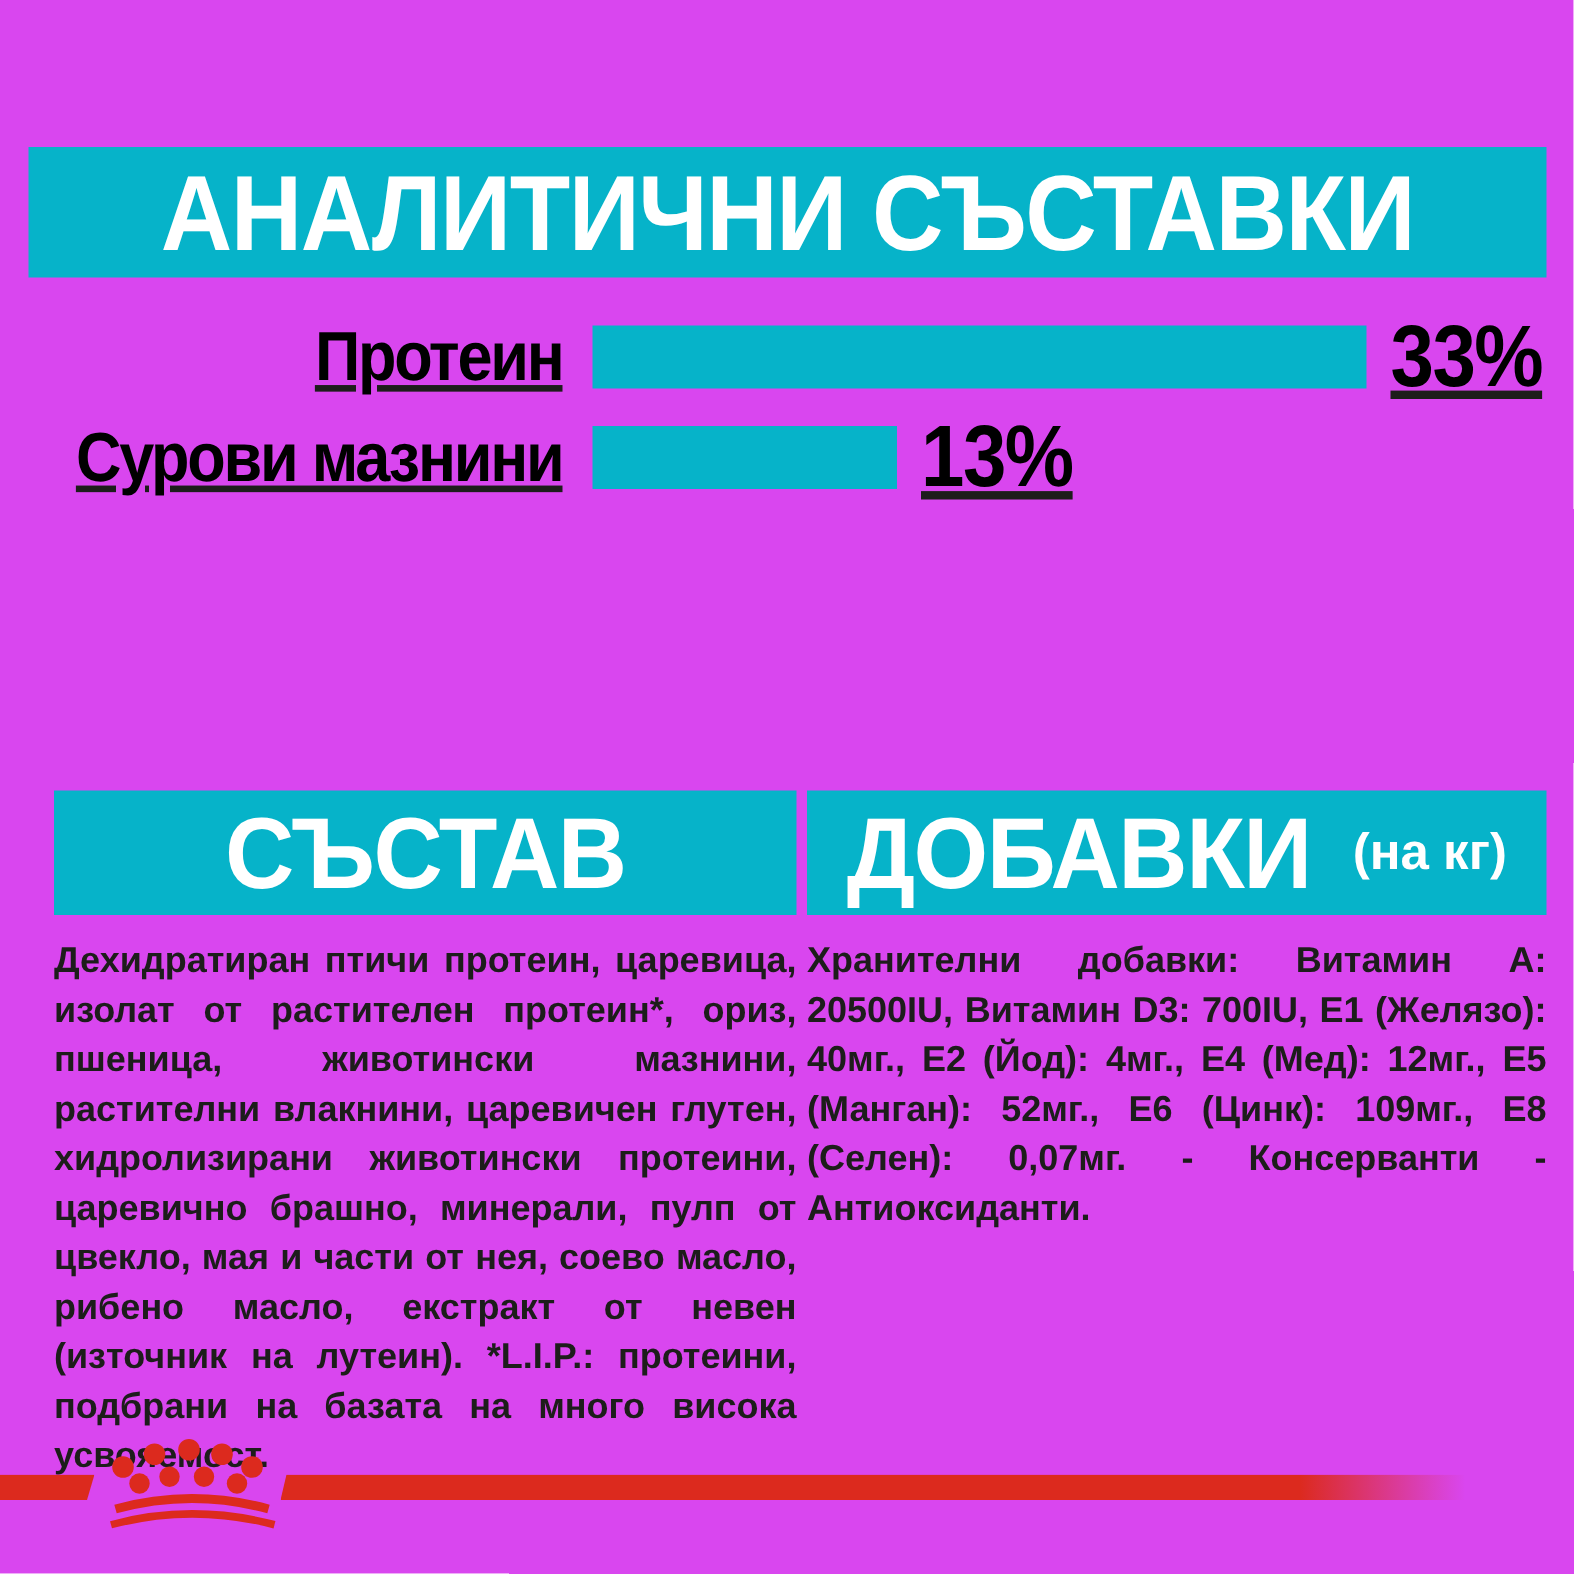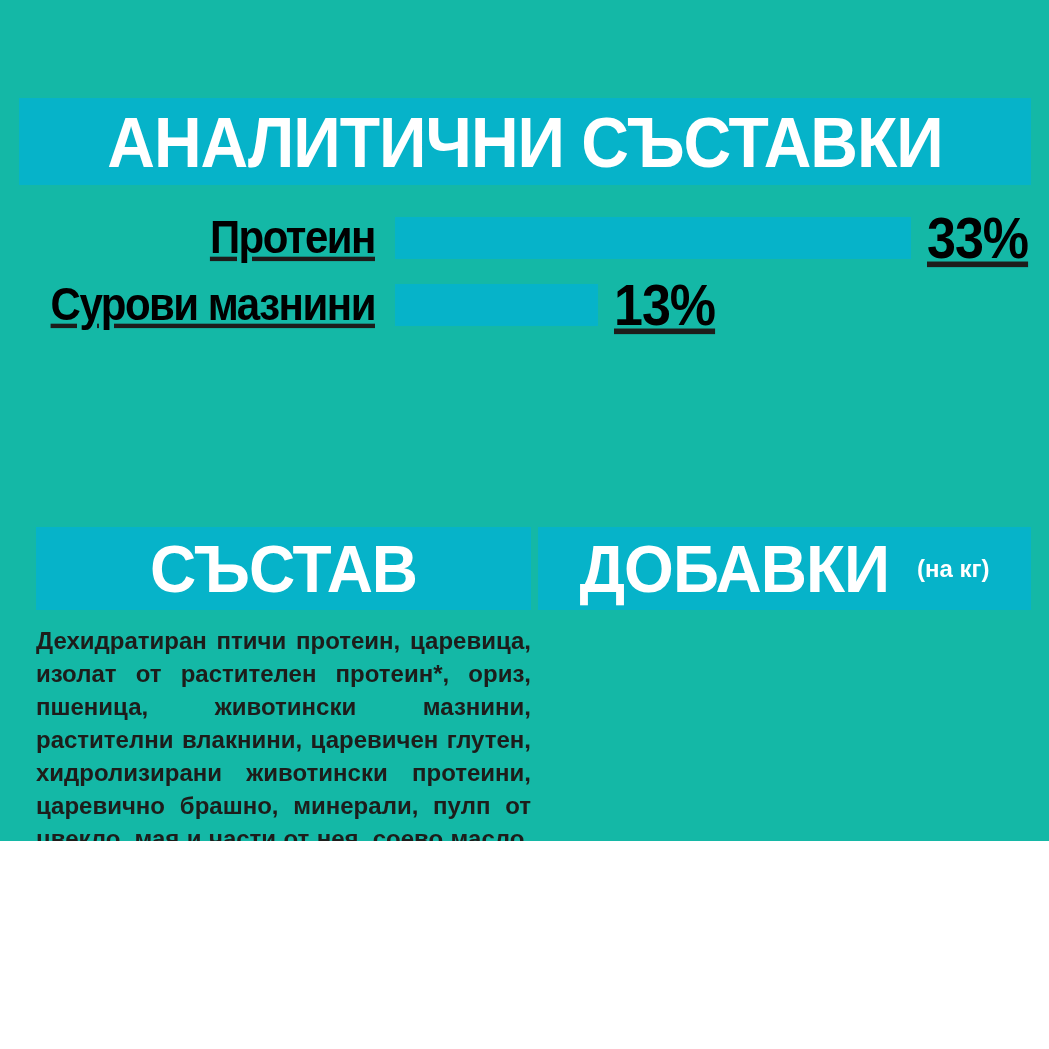--- a/index.html
+++ b/index.html
@@ -1,17 +1,17 @@
 <!DOCTYPE html>
 <html><head>
 <meta charset="utf-8">
 <style>
   html,body{margin:0;padding:0;background:#ffffff;}
   .canvas{
-    position:relative;width:1049px;height:841px;background:#14b8a6;overflow:hidden;
+    position:relative;width:1049px;height:1049px;background:#d946ef;overflow:hidden;
     font-family:"Liberation Sans", sans-serif;color:#1d1d1b;
   }
   
   .banner{
     position:absolute;left:19px;top:98px;width:1012px;height:87px;
     background:#06b3c9;display:flex;align-items:center;justify-content:center;
   }
   .banner-title{
     color:#ffffff;font-weight:700;font-size:66px;letter-spacing:-1px;
     transform:scaleY(1.08);white-space:nowrap;
@@ -34,21 +34,21 @@
   .col-left{left:36px;width:495px;}
   .col-right{left:538px;width:493px;}
   .section-bar{
     height:83px;background:#06b3c9;display:flex;align-items:center;justify-content:center;
   }
   .section-title{
     color:#ffffff;font-weight:700;font-size:64px;letter-spacing:-1px;
     transform:scaleY(1.05);white-space:nowrap;
   }
   .section-title-suffix{
-    color:#ffffff;font-weight:700;font-size:24px;margin-left:28px;white-space:nowrap;text-align:right;
+    color:#ffffff;font-weight:700;font-size:34px;margin-left:28px;white-space:nowrap;text-align:right;
   }
   .body-text{
     margin:14px 0 0 0;font-size:24px;line-height:33px;text-align:justify;color:#1d1d1b;font-weight:bold;
   }
   
   .rule{position:absolute;top:983px;height:17px;background:#dc2a1e;}
   .rule-left{left:0;width:63px;clip-path:polygon(0 0,100% 0,calc(100% - 5px) 100%,0 100%);}
   .rule-right{
     left:187px;width:790px;
     background:linear-gradient(to right,#dc2a1e 0%,#dc2a1e 86%,rgba(220,42,30,0) 100%);
@@ -83,20 +83,21 @@
       <span class="section-title">СЪСТАВ</span>
     </div>
     <p class="body-text">Дехидратиран птичи протеин, царевица, изолат от растителен протеин*, ориз, пшеница, животински мазнини, растителни влакнини, царевичен глутен, хидролизирани животински протеини, царевично брашно, минерали, пулп от цвекло, мая и части от нея, соево масло, рибено масло, екстракт от невен (източник на лутеин). *L.I.P.: протеини, подбрани на базата на много висока усвояемост.</p>
   </section>
 
   <section class="col col-right">
     <div class="section-bar">
       <span class="section-title">ДОБАВКИ</span>
       <span class="section-title-suffix">(на кг)</span>
     </div>
+    <p class="body-text">Хранителни добавки: Витамин A: 20500IU, Витамин D3: 700IU, E1 (Желязо): 40мг., E2 (Йод): 4мг., E4 (Мед): 12мг., E5 (Манган): 52мг., E6 (Цинк): 109мг., E8 (Селен): 0,07мг. - Консерванти - Антиоксиданти.</p>
   </section>
 
   <div class="rule rule-left"></div>
   <div class="rule rule-right"></div>
 
   <svg class="crown" viewBox="0 0 114 70">
     <g fill="#dc2a1e">
 
       <circle cx="9" cy="22" r="7.2"></circle>
       <circle cx="30" cy="13.5" r="7.2"></circle>

